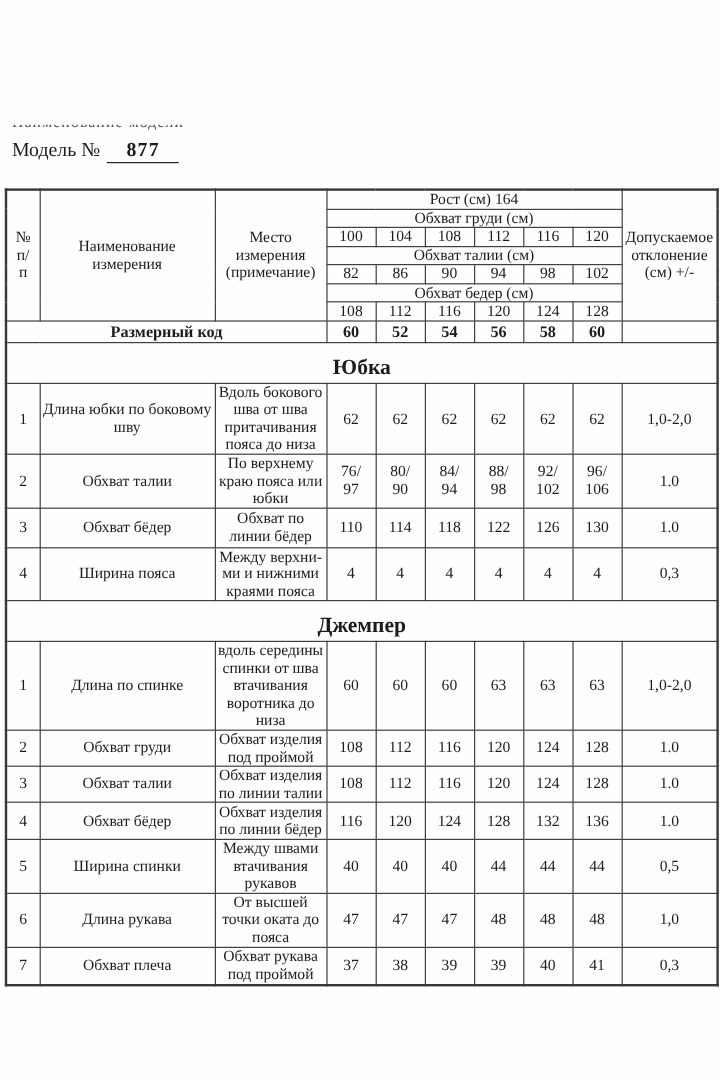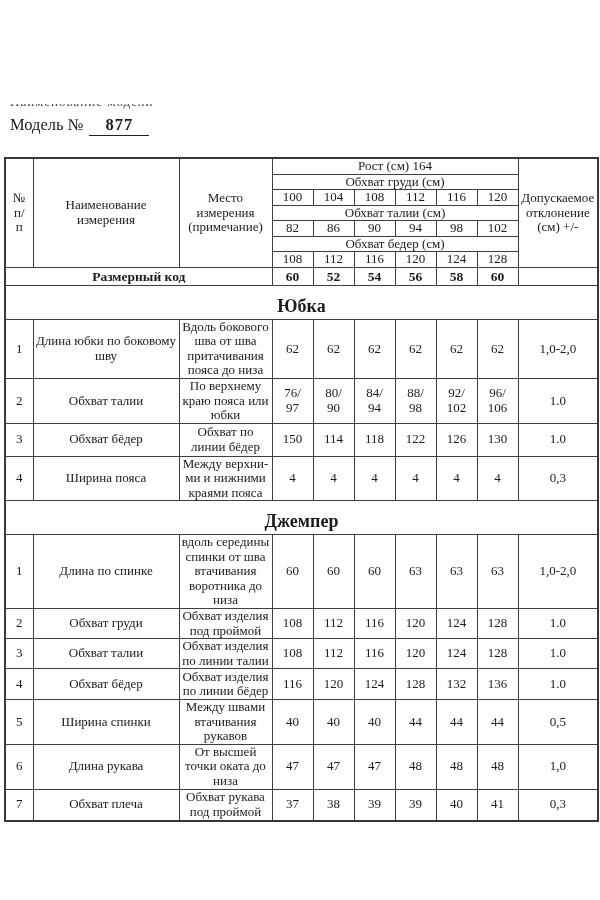--- a/index.html
+++ b/index.html
@@ -147,21 +147,21 @@
         <td class="val">92/
 102</td>
         <td class="val">96/
 106</td>
         <td class="tol">1.0</td>
       </tr>
       <tr>
         <td class="num" style="height:32px">3</td>
         <td class="name">Обхват бёдер</td>
         <td class="place">Обхват по линии бёдер</td>
-        <td class="val">150</td>
+        <td class="val">110</td>
         <td class="val">114</td>
         <td class="val">118</td>
         <td class="val">122</td>
         <td class="val">126</td>
         <td class="val">130</td>
         <td class="tol">1.0</td>
       </tr>
       <tr>
         <td class="num" style="height:40px">4</td>
         <td class="name">Ширина пояса</td>
@@ -234,21 +234,21 @@
         <td class="val">40</td>
         <td class="val">40</td>
         <td class="val">44</td>
         <td class="val">44</td>
         <td class="val">44</td>
         <td class="tol">0,5</td>
       </tr>
       <tr>
         <td class="num" style="height:36px">6</td>
         <td class="name">Длина рукава</td>
-        <td class="place">От высшей точки оката до низа</td>
+        <td class="place">От высшей точки оката до пояса</td>
         <td class="val">47</td>
         <td class="val">47</td>
         <td class="val">47</td>
         <td class="val">48</td>
         <td class="val">48</td>
         <td class="val">48</td>
         <td class="tol">1,0</td>
       </tr>
       <tr>
         <td class="num" style="height:30px">7</td>

